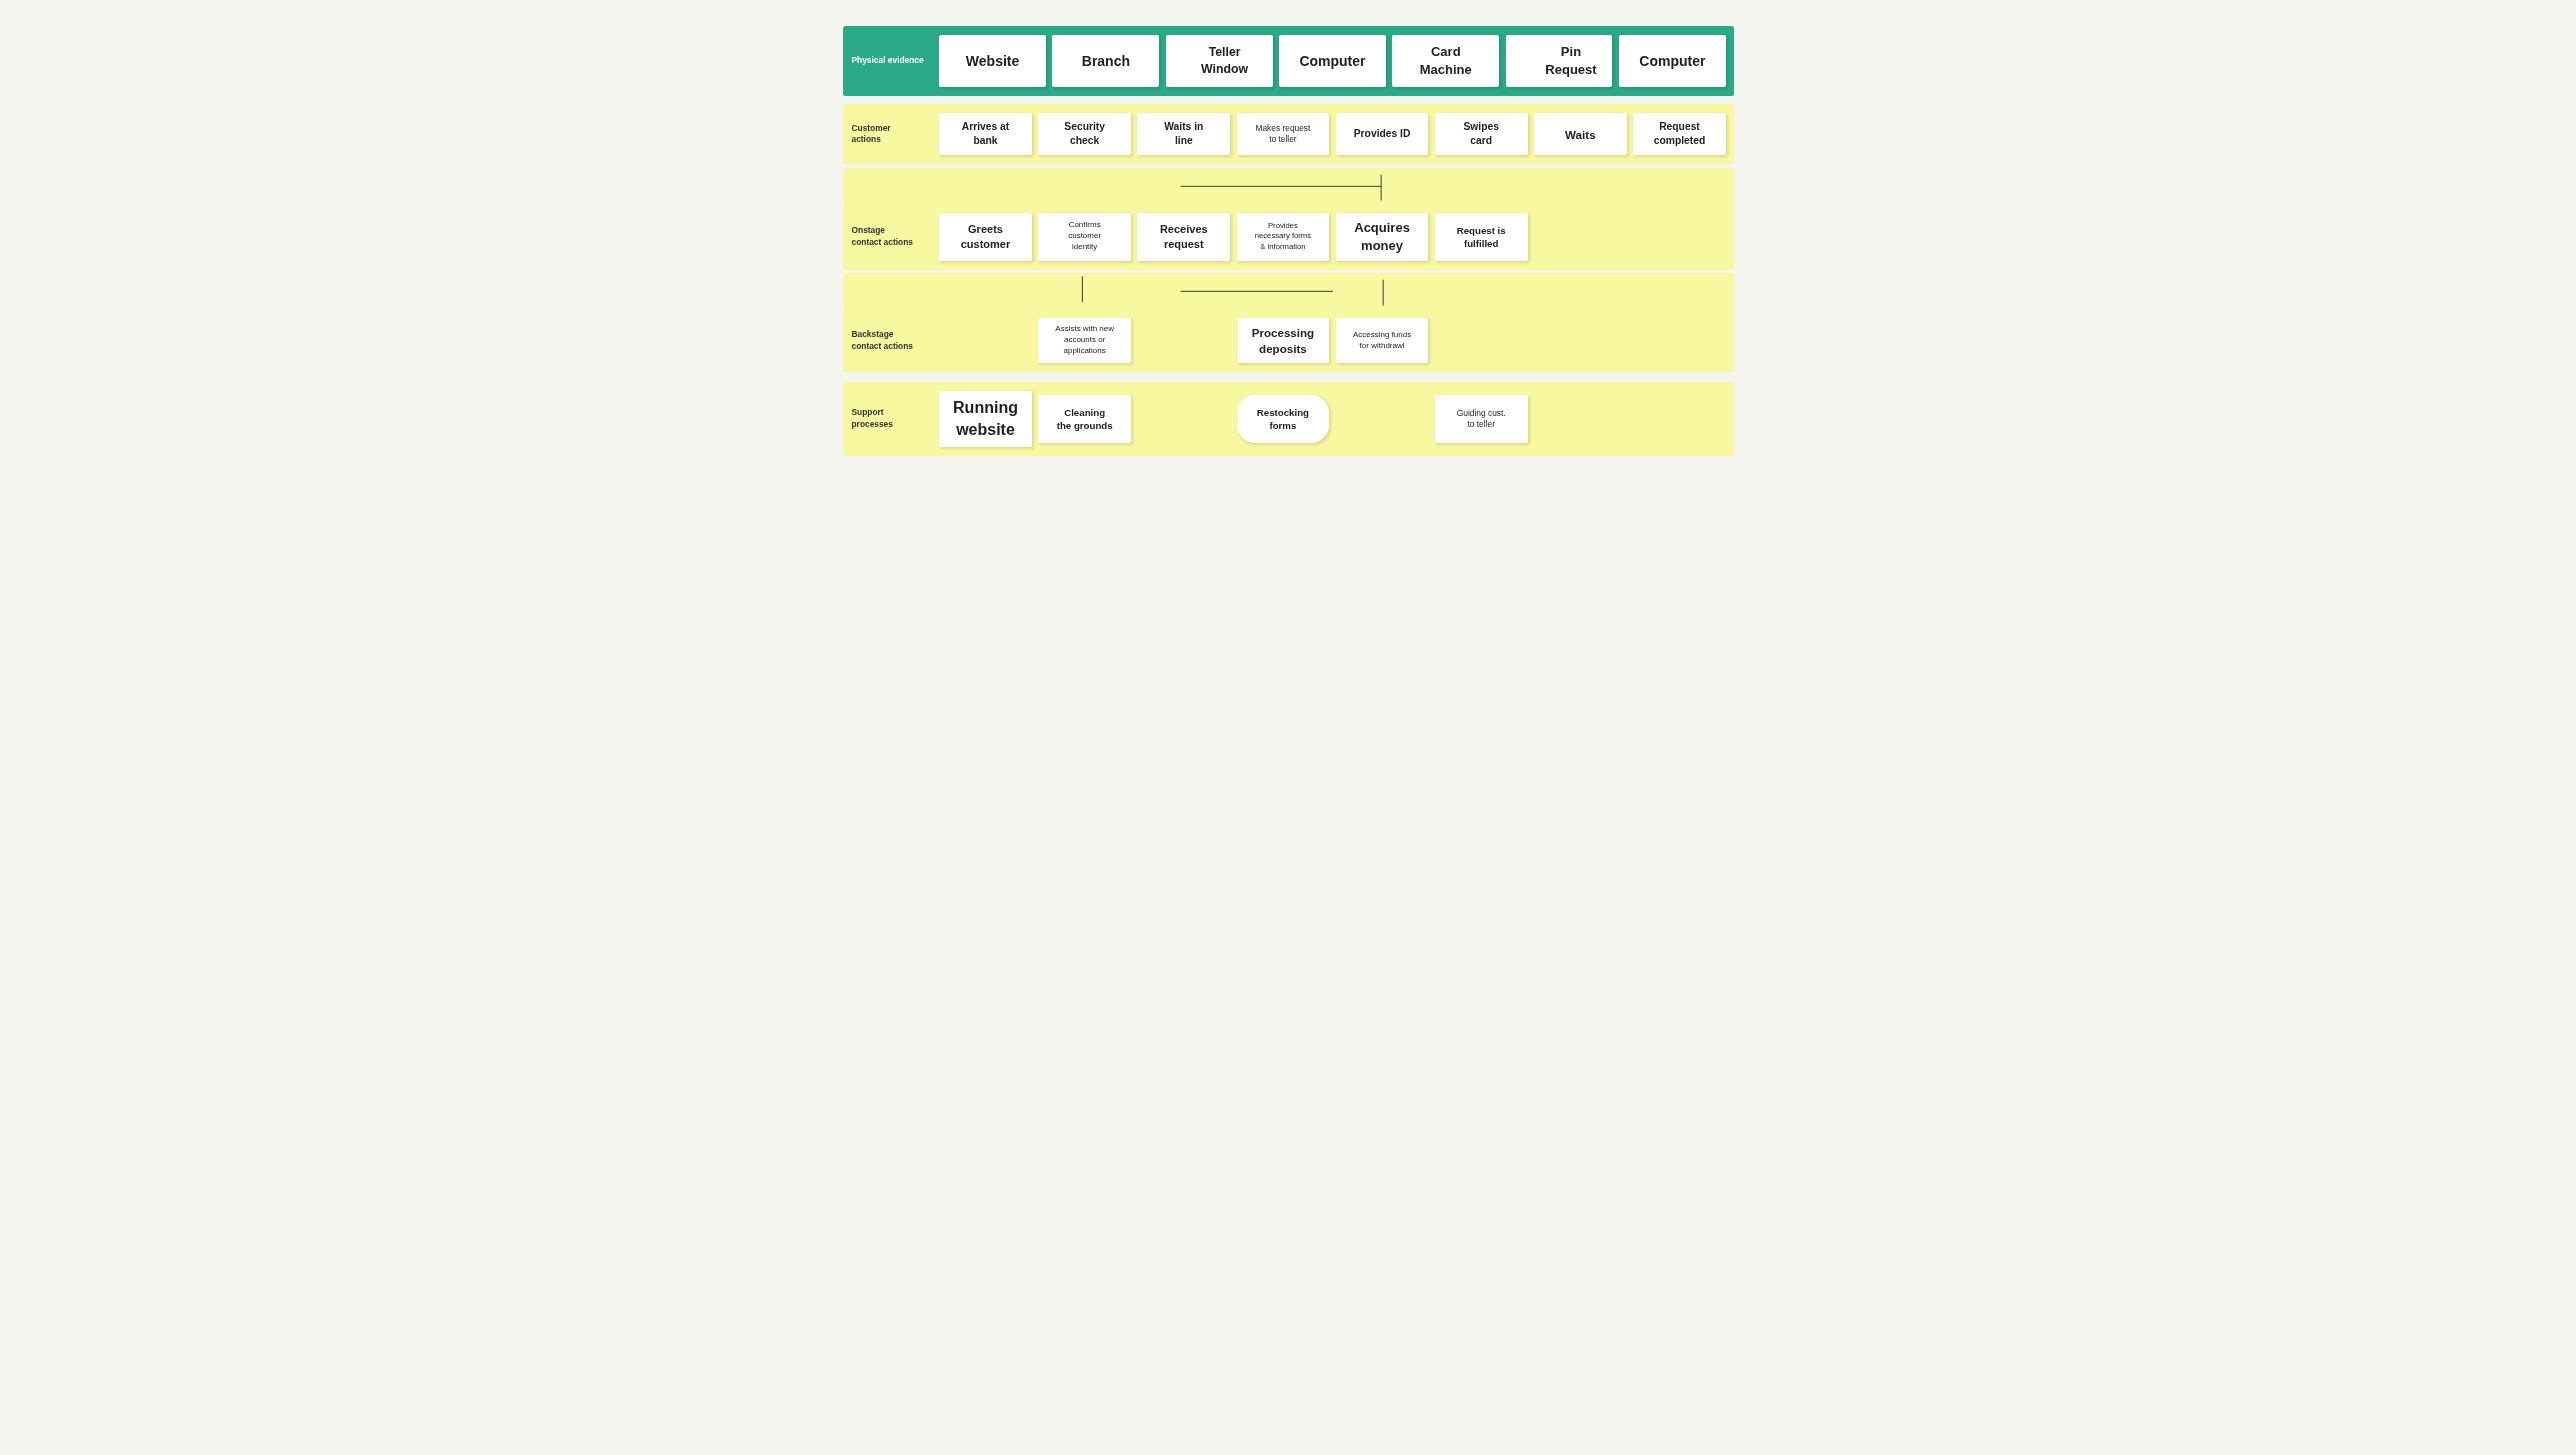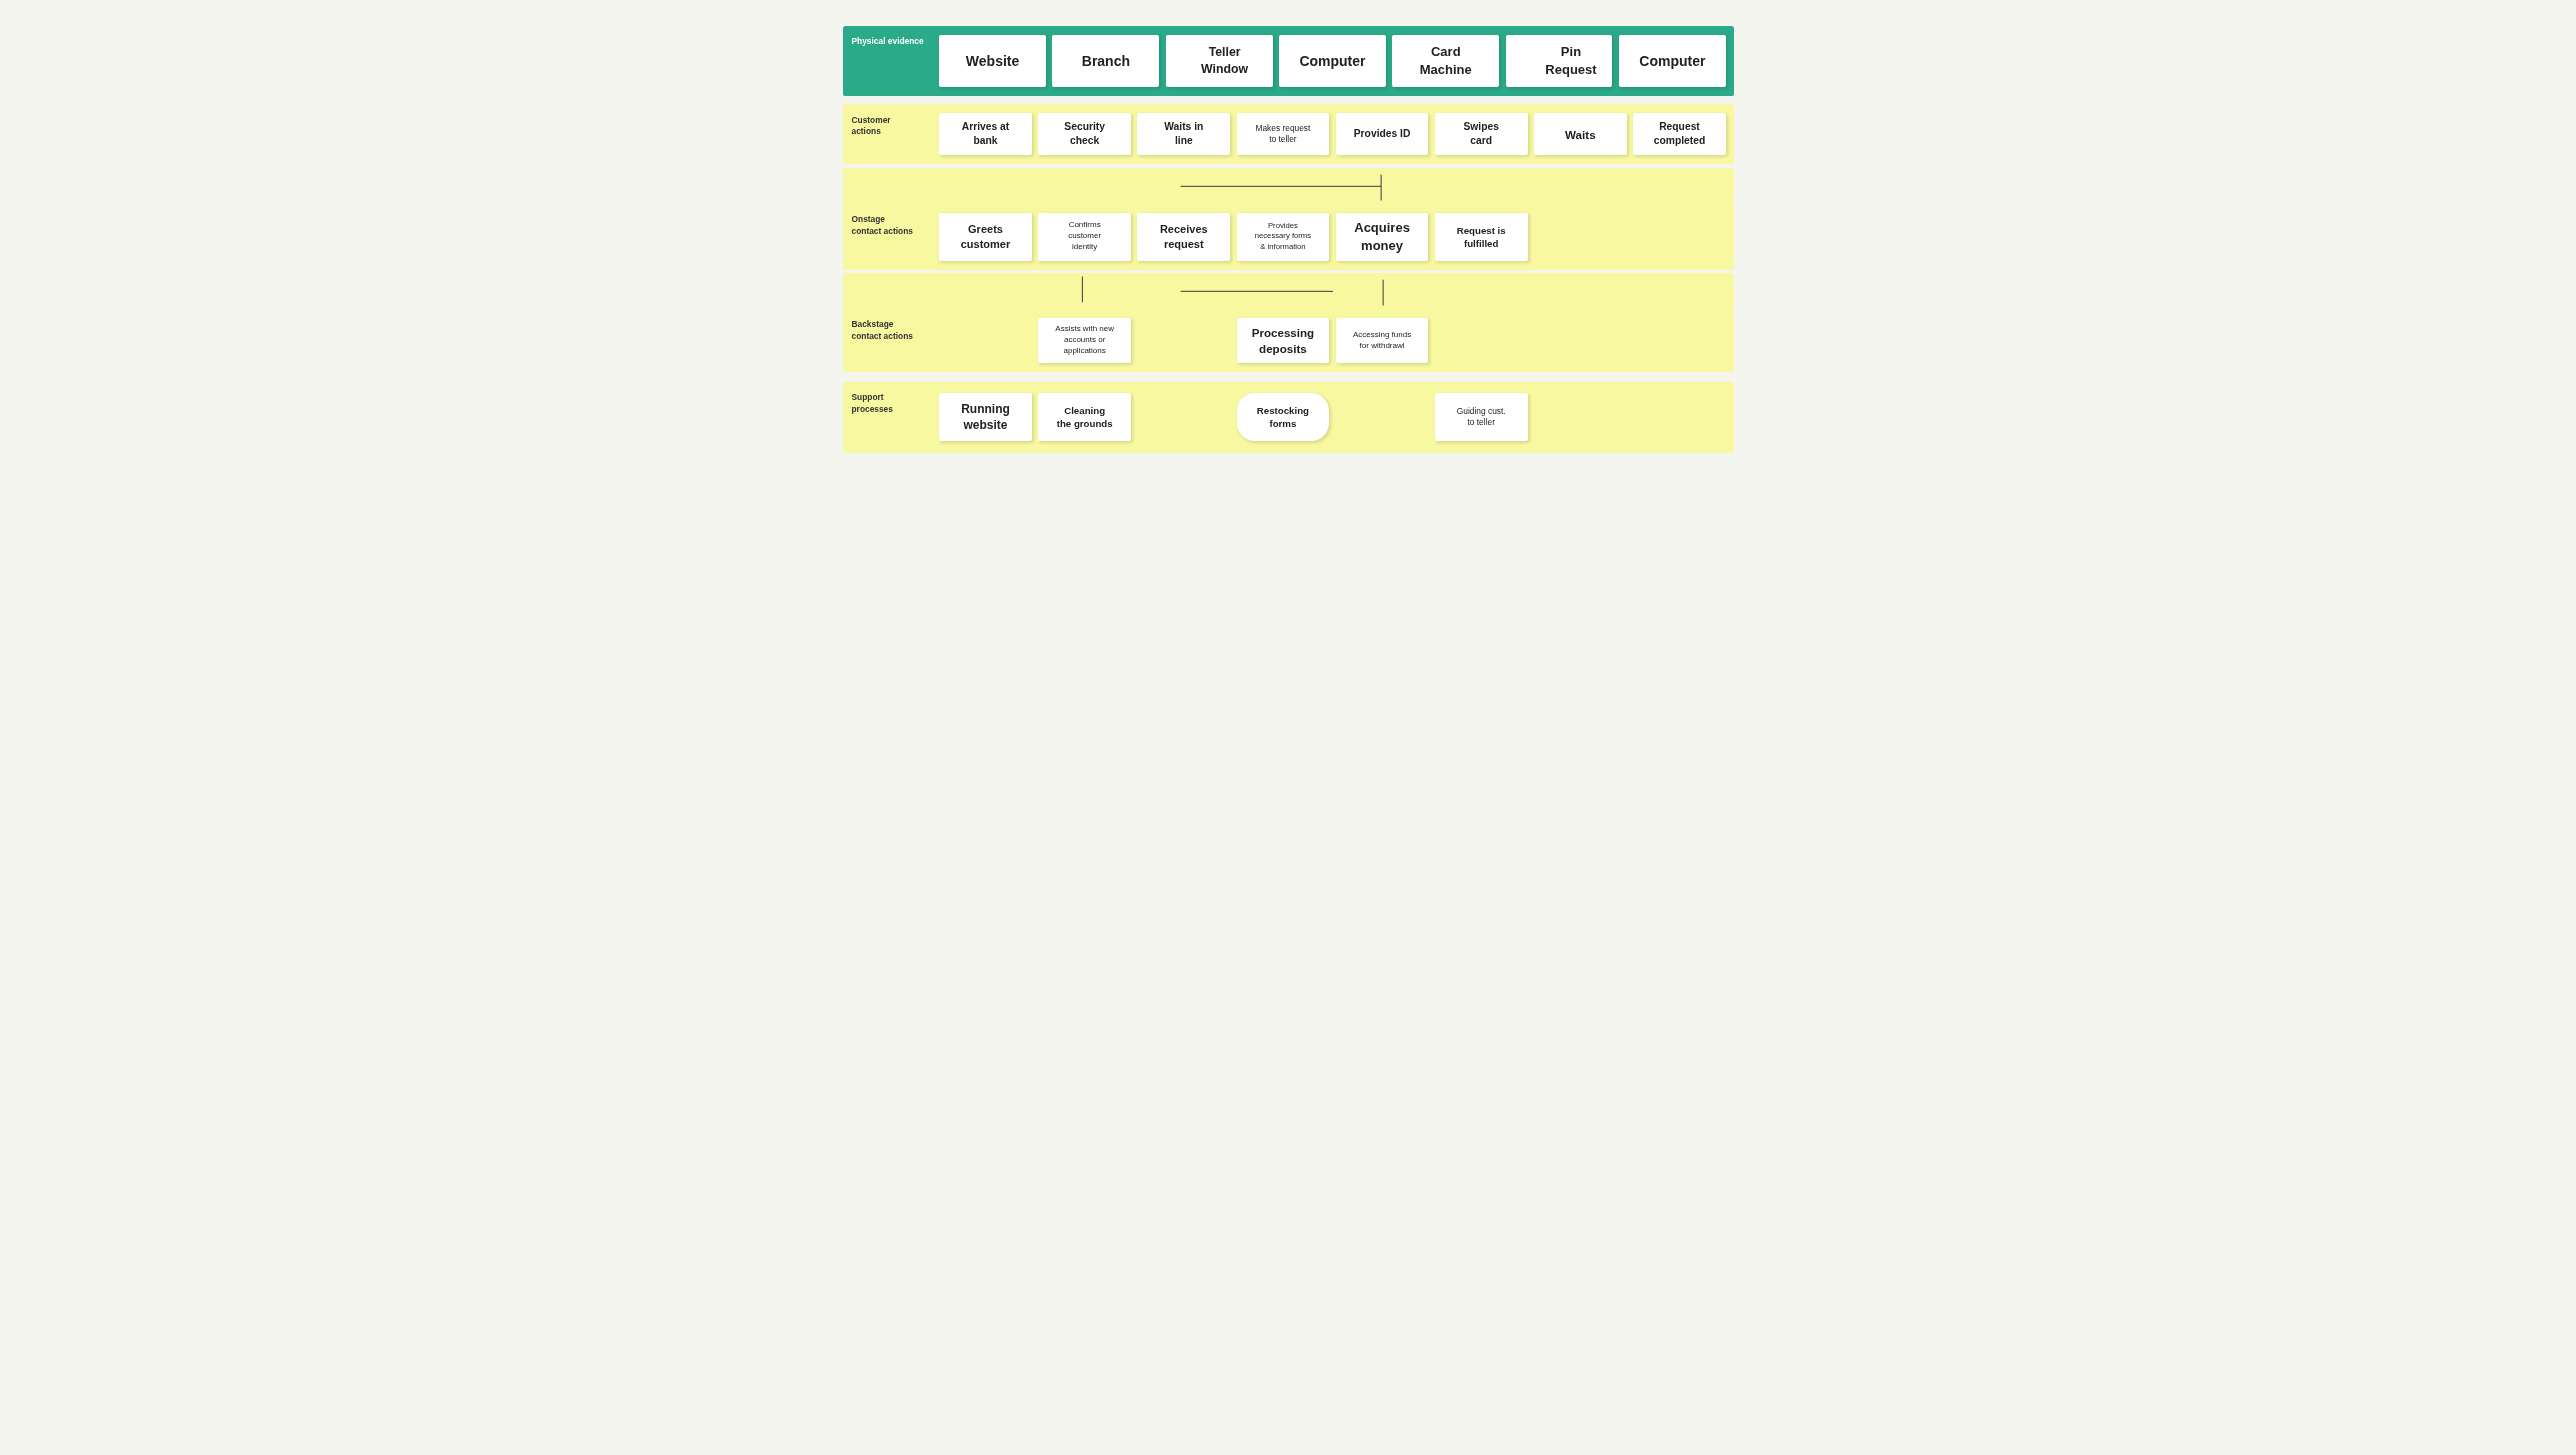--- a/index.html
+++ b/index.html
@@ -57,20 +57,21 @@
     }
 
     .section-label {
       width: 89px;
       min-width: 89px;
       font-size: 8.4px;
       font-weight: 600;
       color: #333;
       padding: 10.3px 6.5px 10.3px 9px;
       display: flex;
+      align-items: center;
       line-height: 1.4;
     }
 
     .section-body {
       flex: 1;
       padding: 9px 7.7px;
       display: flex;
       align-items: center;
       gap: 6.5px;
       border-radius: 0 2.6px 2.6px 0;
@@ -258,21 +259,21 @@
   </div>
 
   <div style="height:6.5px;"></div>
 
   <div class="section">
     <div class="section-label bg-yellow-label">
       Support<br>processes
     </div>
     <div class="section-body bg-yellow" style="min-height:71px;">
       <div class="item-cell">
-        <div class="card-note card-bold" style="font-size:12px; min-height:48px;">Running<br>website</div>
+        <div class="card-note card-bold" style="font-size:16px; min-height:48px;">Running<br>website</div>
       </div>
       <div class="item-cell">
         <div class="card-note card-bold" style="font-size:9.7px; min-height:48px;">Cleaning<br>the grounds</div>
       </div>
       <div class="item-cell"></div>
       <div class="item-cell">
         <div class="card-note card-bold" style="font-size:9.7px; min-height:48px;border-radius:18px;">Restocking<br>forms</div>
       </div>
       <div class="item-cell"></div>
       <div class="item-cell">

